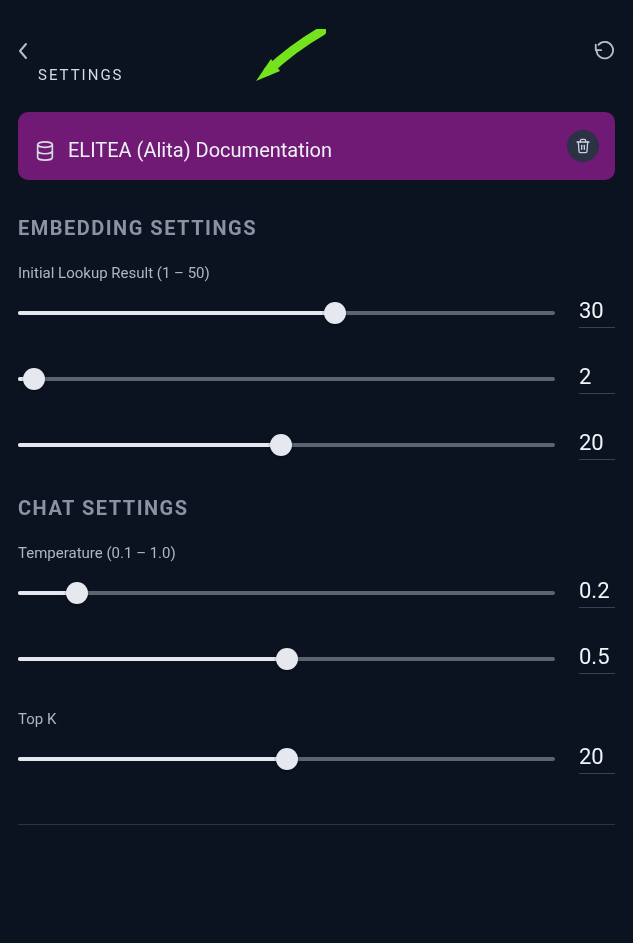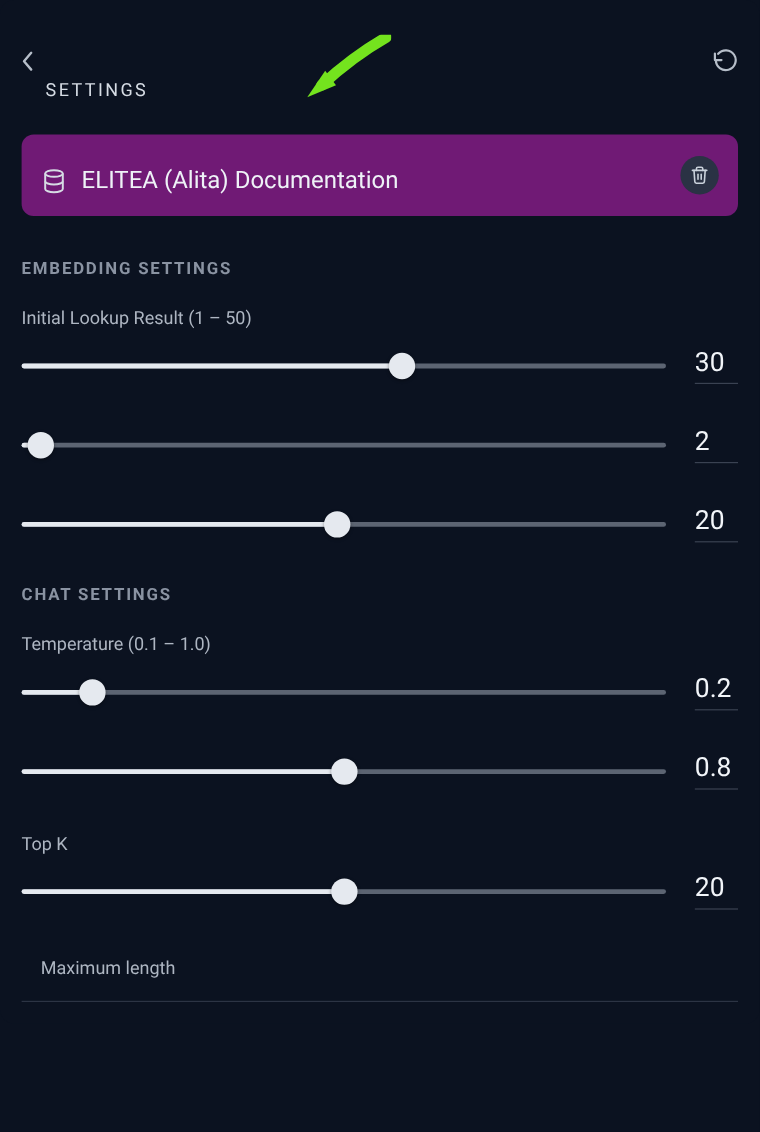--- a/index.html
+++ b/index.html
@@ -82,21 +82,21 @@
     align-items: center;
     justify-content: center;
     cursor: pointer;
   }
   .trash-btn svg {
     width: 16px;
     height: 16px;
     color: #c9d1db;
   }
   .section-heading {
-    font-size: 14px;
+    font-size: 20px;
     letter-spacing: 1.5px;
     font-weight: 700;
     color: #8a93a2;
     margin-bottom: 24px;
   }
   .slider-group {
     margin-bottom: 36px;
   }
   .slider-label {
     font-size: 15px;
@@ -260,37 +260,36 @@
       <div class="slider-value">0.2</div>
     </div>
   </div>
 
   <div class="slider-group">
     <div class="slider-row">
       <div class="slider-track">
         <div class="slider-fill" style="width: 50%;"></div>
         <div class="slider-thumb" style="left: 50%;"></div>
       </div>
-      <div class="slider-value">0.8</div>
+      <div class="slider-value">0.5</div>
     </div>
   </div>
 
   <div class="slider-group">
     <div class="slider-label">Top K</div>
     <div class="slider-row">
       <div class="slider-track">
         <div class="slider-fill" style="width: 50%;"></div>
         <div class="slider-thumb" style="left: 50%;"></div>
       </div>
       <div class="slider-value">20</div>
     </div>
   </div>
 
   <div class="maxlen-group">
-    <div class="maxlen-label">Maximum length</div>
   </div>
 
 </div>
 
 <div class="arrow-annot">
   <svg viewBox="0 0 70 55">
     <defs>
       <linearGradient id="g1">
           <stop stop-color="#74e31e"></stop>
         </linearGradient>

